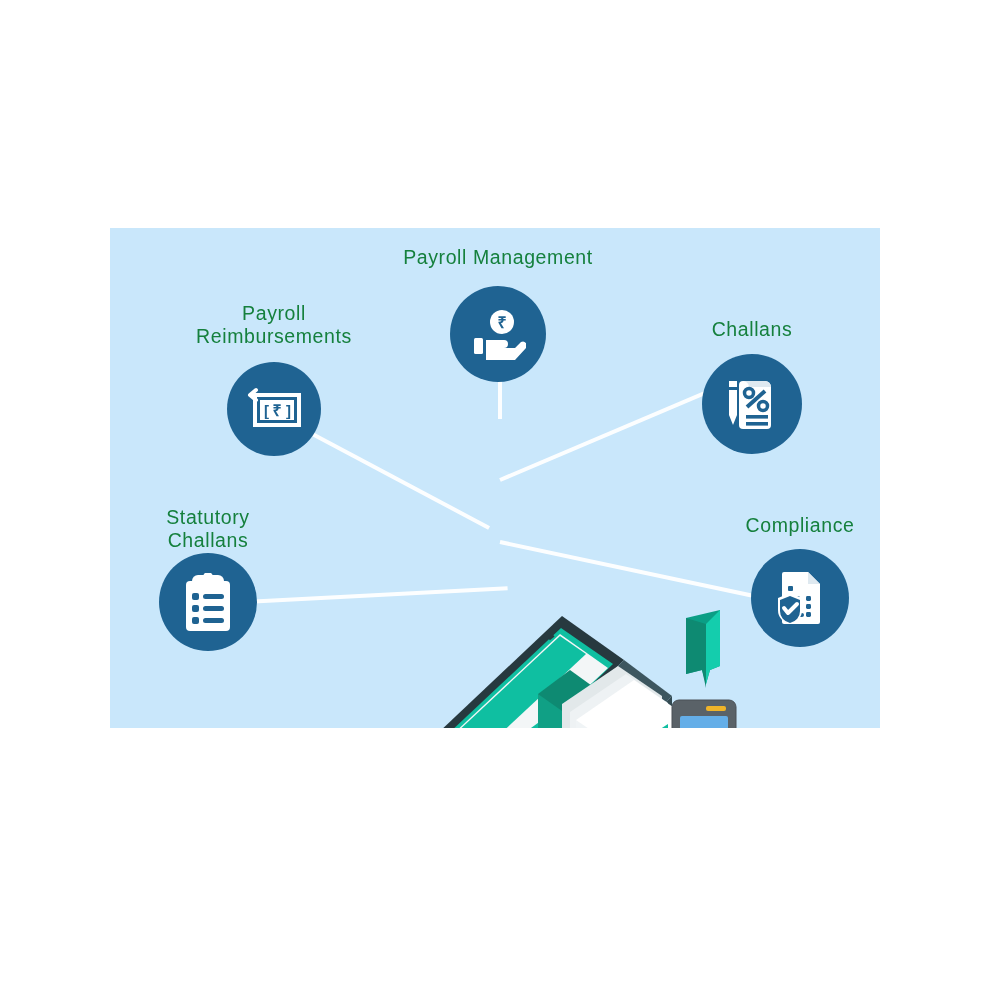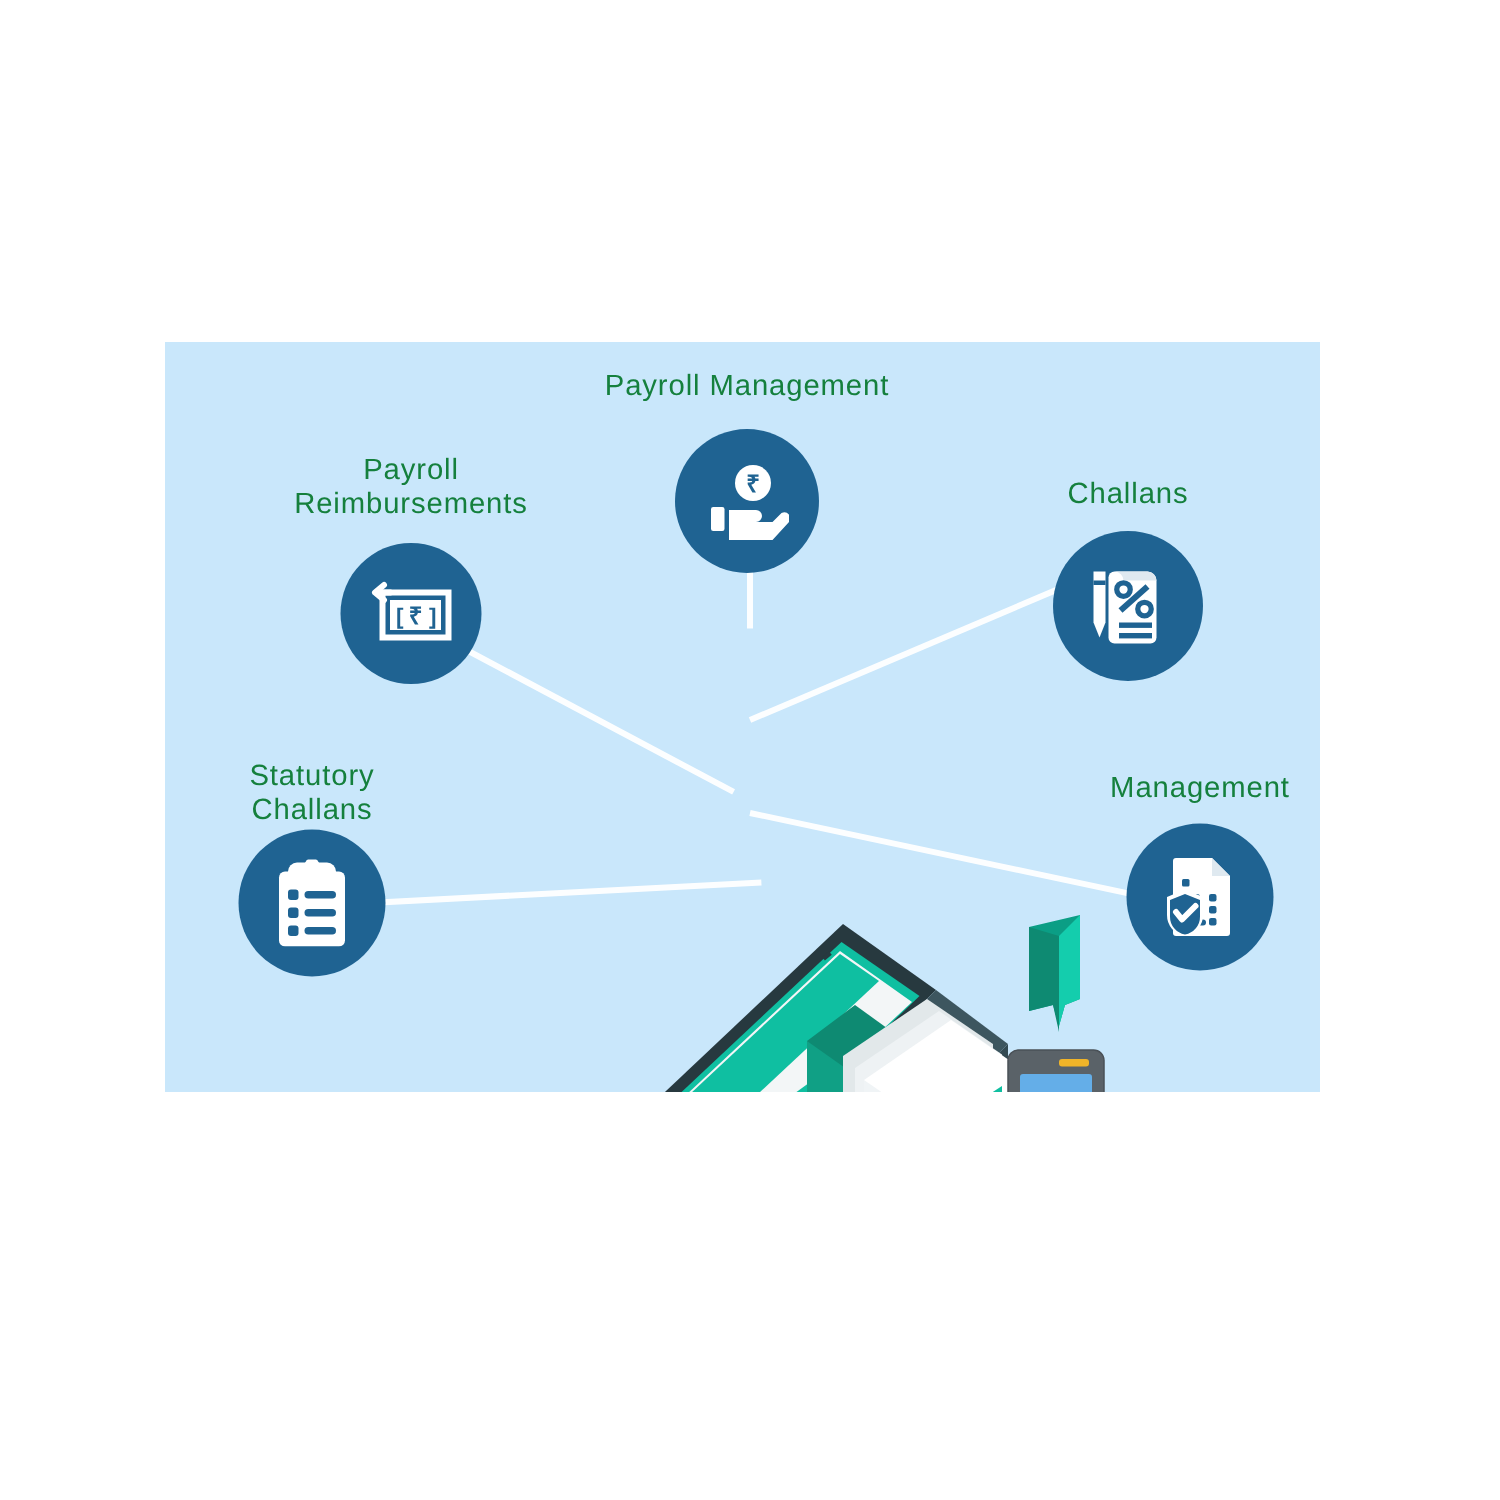--- a/index.html
+++ b/index.html
@@ -308,21 +308,21 @@
             <rect x="8" y="32" width="7" height="7" rx="2"></rect>
             <rect x="19" y="33" width="21" height="5" rx="2.5"></rect>
             <rect x="8" y="44" width="7" height="7" rx="2"></rect>
             <rect x="19" y="45" width="21" height="5" rx="2.5"></rect>
           </g>
         </svg>
       </div>
     </div>
 
     <div class="node" style="left:690px;top:286px;">
-      <div class="node-label" style="top:0;">Management</div>
+      <div class="node-label" style="top:0;">Compliance</div>
       <div class="circle" style="top:35px;width:98px;height:98px;">
         <svg width="56" height="56" viewBox="0 0 56 56">
           <path d="M12,2 h24 l12,12 v38 a2,2 0 0 1 -2,2 h-34 a2,2 0 0 1 -2,-2 v-48 a2,2 0 0 1 2,-2 z" fill="#ffffff"></path>
           <polygon points="36,2 48,14 36,14" fill="#dfe9f0"></polygon>
           <g fill="#1f6392">
             <rect x="16" y="16" width="5" height="5" rx="1"></rect>
             <rect x="16" y="26" width="12" height="4" rx="2"></rect>
             <rect x="16" y="34" width="12" height="4" rx="2"></rect>
             <rect x="34" y="26" width="5" height="5" rx="1.4"></rect>
             <rect x="34" y="34" width="5" height="5" rx="1.4"></rect>

